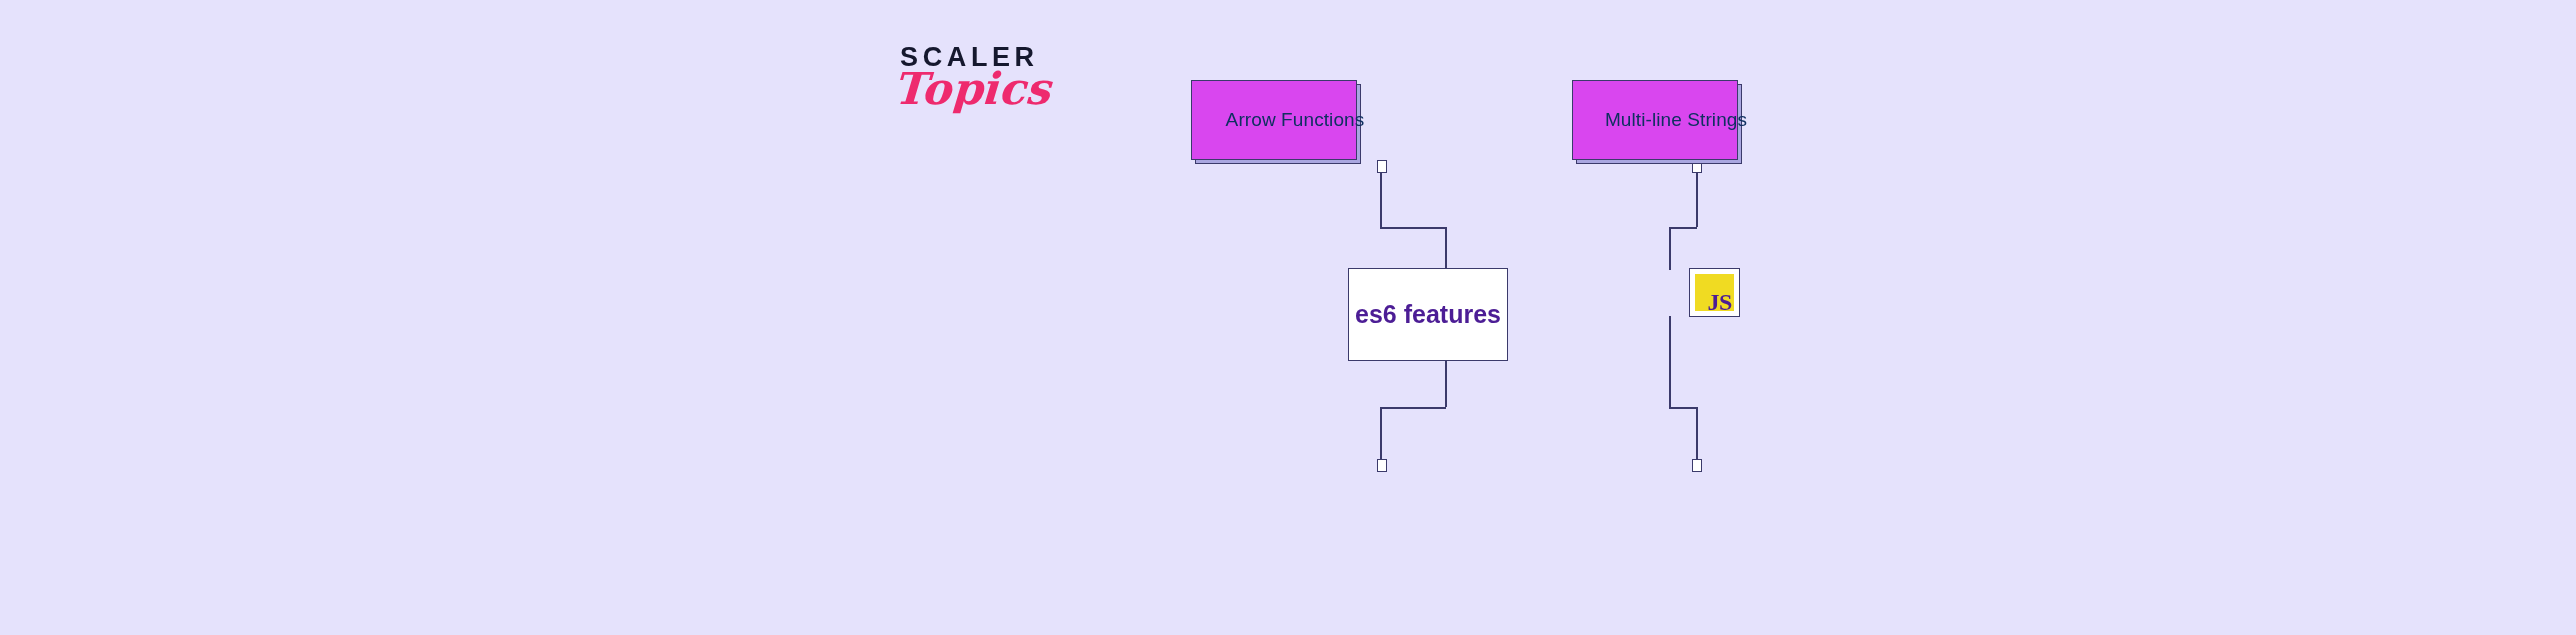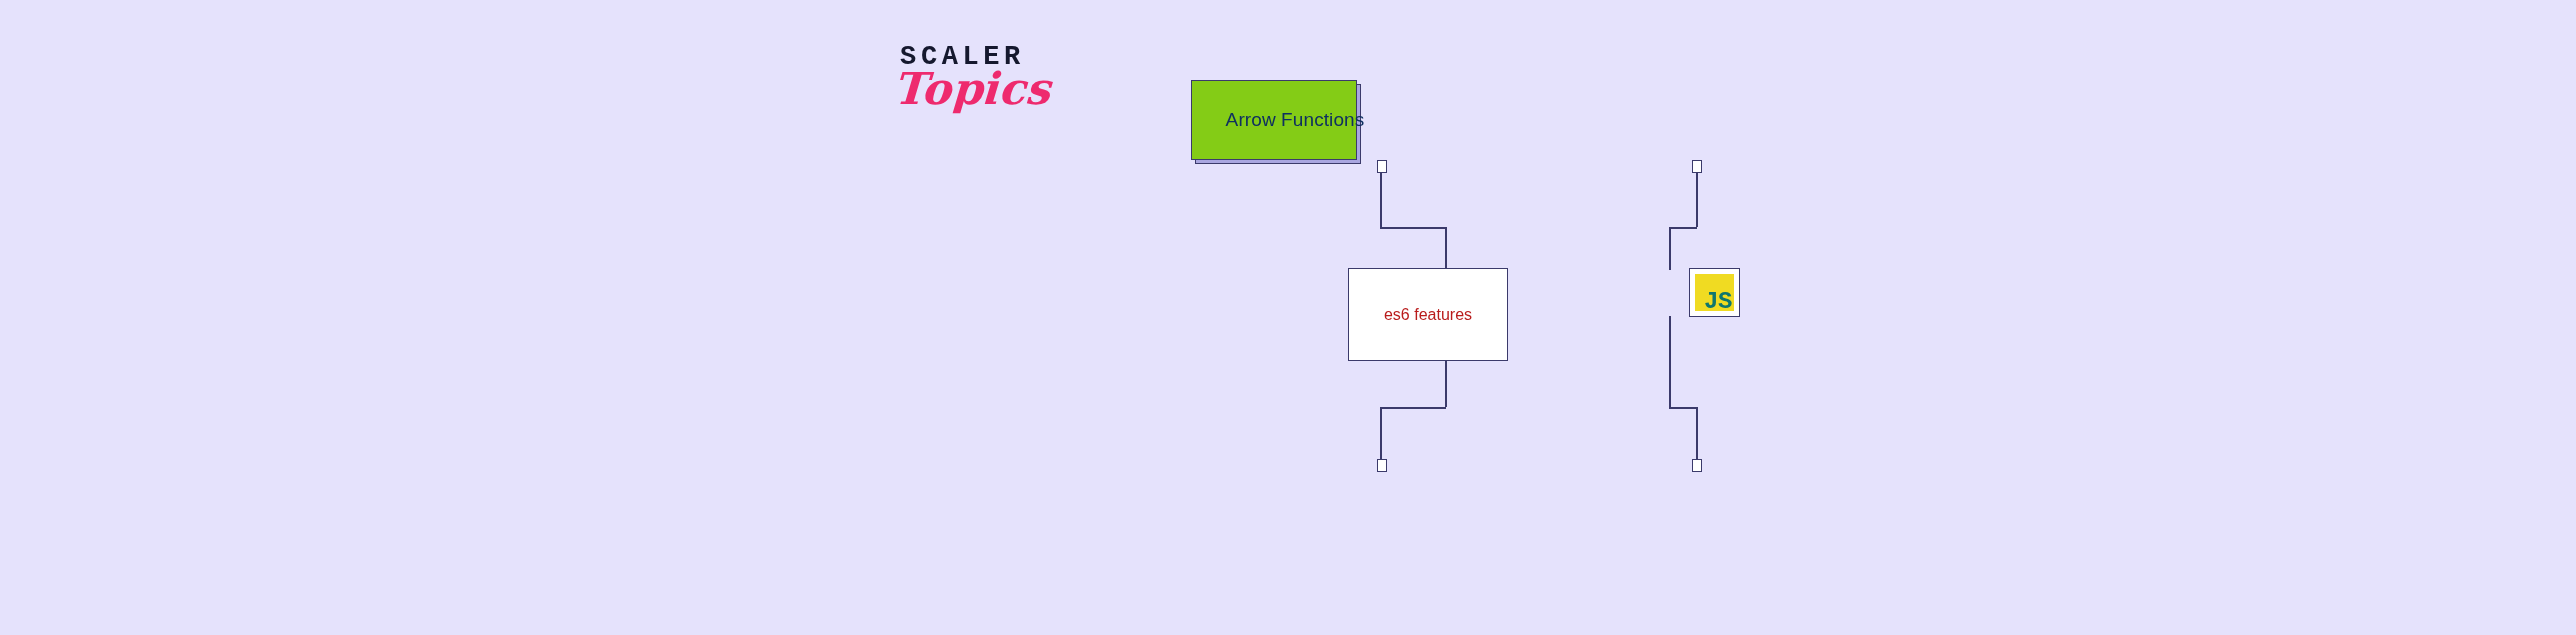--- a/index.html
+++ b/index.html
@@ -8,21 +8,21 @@
     background:#E5E2FC;
     font-family:"Liberation Sans", sans-serif;
     overflow:hidden;
     position:relative;
   }
   #canvas{position:absolute;left:0;top:0;width:3091px;height:636px;}
 
   
   #logo{position:absolute;left:897px;top:40px;width:149px;height:90px;}
   #logo .scaler{
-    font-family:Liberation Mono, monospace;
+    font-family:Liberation Sans, sans-serif;
     font-weight:bold;
     font-size:27px;
     letter-spacing:4.6px;
     color:#15182E;
     line-height:1;
     position:absolute;left:3.1px;top:4.1px;
     white-space:nowrap;
   }
   #logo .topics{
     font-family:"DejaVu Serif", serif;
@@ -43,53 +43,53 @@
     background:#A9A6E0;
     border:1.5px solid #3B3A6B;
     box-sizing:border-box;
   }
   .node .face{
     position:absolute;left:0;top:0;right:0;bottom:0;
     border:1.5px solid #3B3A6B;
     box-sizing:border-box;
     display:flex;align-items:center;justify-content:center;
   }
-  .leaf .face{background:#84cc16;padding-left:42px;}
+  .leaf .face{background:#d946ef;padding-left:42px;}
   .leaf .label{
     color:#0F3060;
     font-size:19px;
     font-weight:400;
     white-space:nowrap;
     letter-spacing:0.1px;
   }
 
   
   #center-node{position:absolute;left:1348px;top:268px;width:160px;height:93px;}
   #center-node .face{background:#FFFFFF;}
   #center-node .label{
-    color:#b91c1c;
-    font-size:16px;
-    font-weight:normal;
+    color:#4c1d95;
+    font-size:25px;
+    font-weight:bold;
     white-space:nowrap;
   }
 
   
   #js-node{position:absolute;left:1689px;top:268px;width:51px;height:49px;}
   #js-node .face{background:#FFFFFF;padding:4.6px;}
   #js-node .js-square{
     width:100%;height:100%;
     background:#F0DB22;
     position:relative;
   }
   #js-node .js-text{
     position:absolute;right:2.6px;bottom:-2.1px;
-    font-family:Liberation Mono, monospace;
+    font-family:Liberation Serif, serif;
     font-weight:bold;
     font-size:24px;
-    color:#0f766e;
+    color:#4c1d95;
     line-height:1;
     letter-spacing:-0.5px;
   }
 
   
   .conn{position:absolute;background:#3B3A6B;}
   .conn.v{width:1.5px;}
   .conn.h{height:1.5px;}
   .stub{
     position:absolute;
@@ -129,20 +129,26 @@
   <div class="conn v" style="left:1696px;top:407px;height:53px;"></div>
   <div class="stub" style="left:1692px;top:459px;"></div>
 
   <div class="node leaf" id="node-arrow-functions" style="left:1191px;top:80px;width:166px;height:80px;">
     <div class="shadow"></div>
     <div class="face">
       <span class="label">Arrow Functions</span>
     </div>
   </div>
 
+  <div class="node leaf" id="node-multi-line-strings" style="left:1572px;top:80px;width:166px;height:80px;">
+    <div class="shadow"></div>
+    <div class="face">
+      <span class="label">Multi-line Strings</span>
+    </div>
+  </div>
 
 
 
   <div class="node" id="center-node">
     <div class="face">
       <span class="label">es6 features</span>
     </div>
   </div>
 
   <div class="node" id="js-node">

